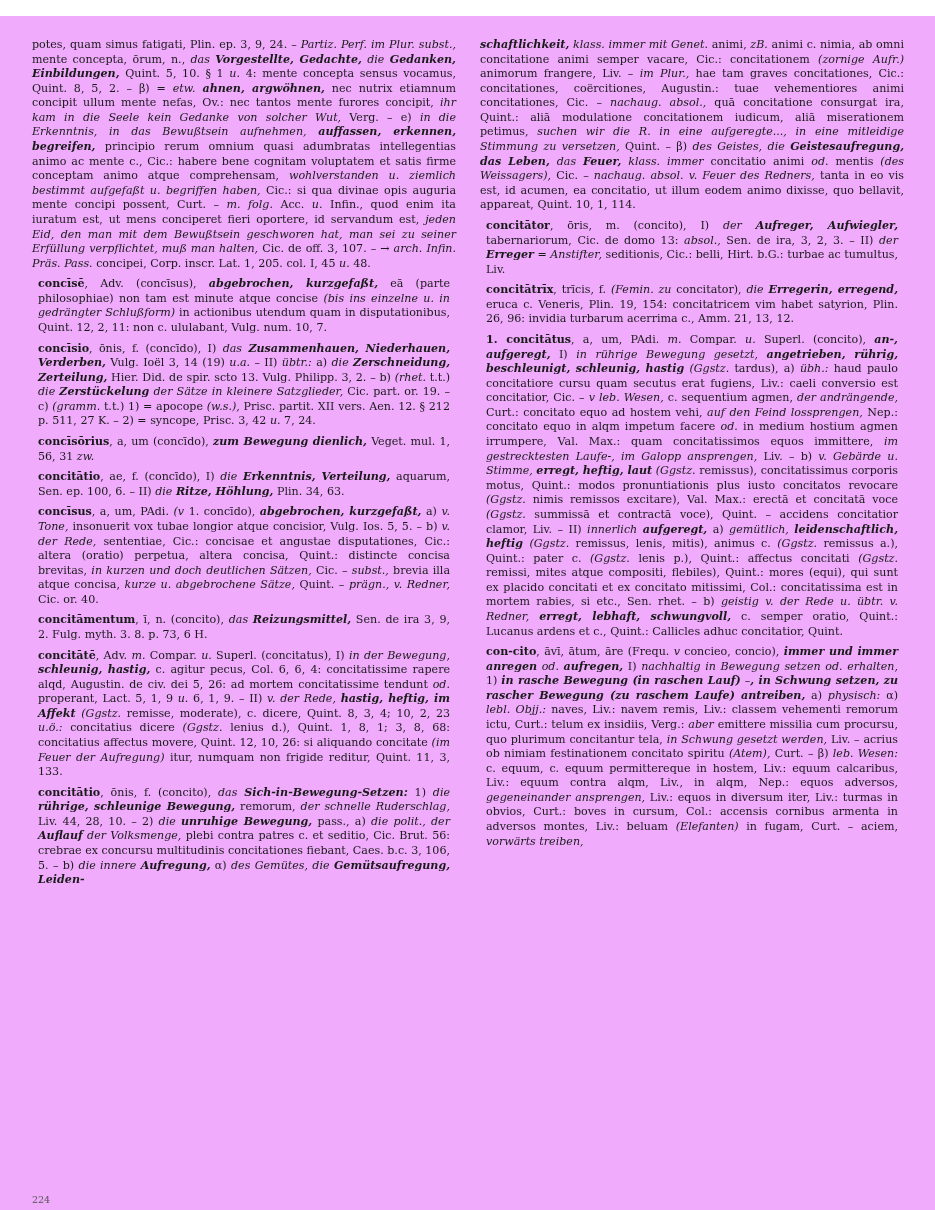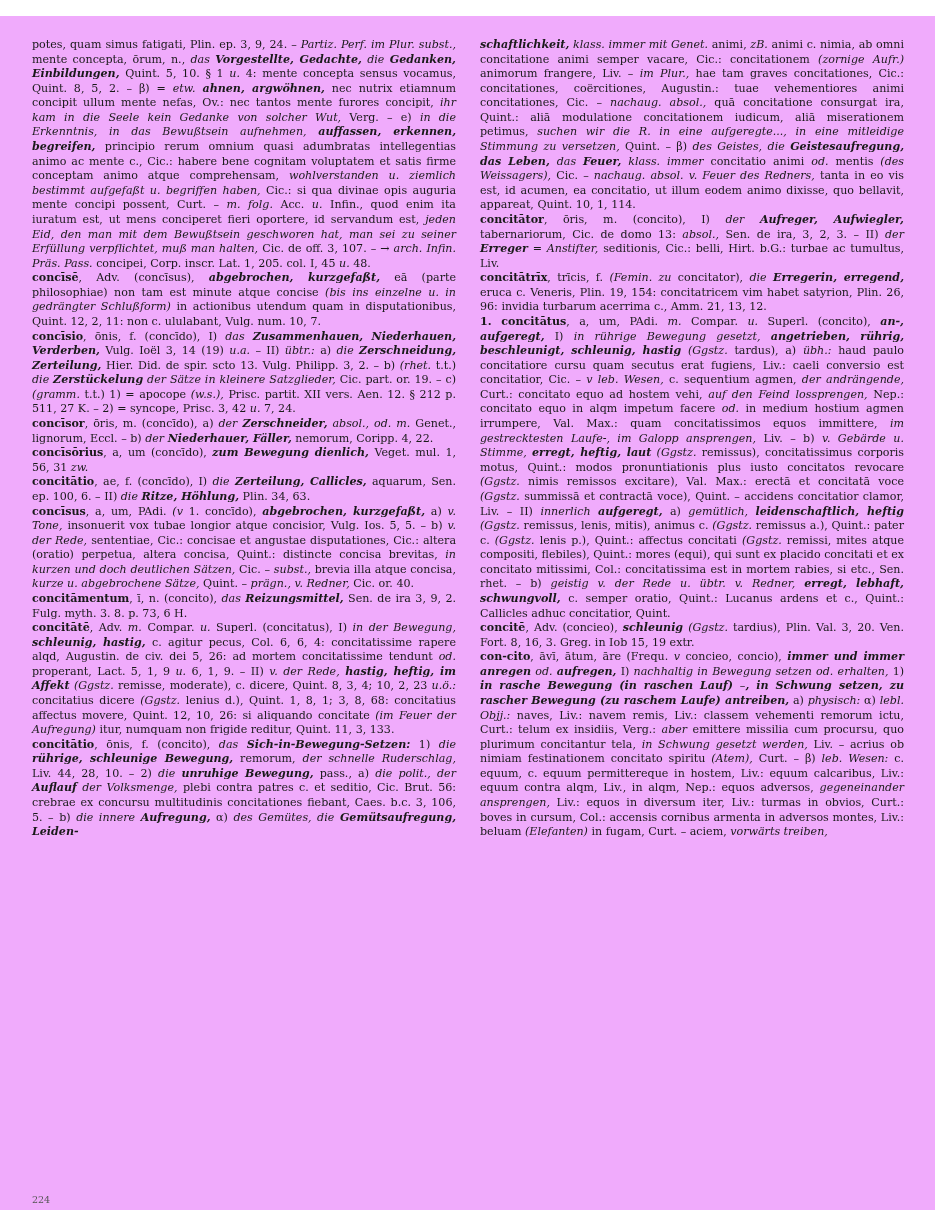--- a/index.html
+++ b/index.html
@@ -33,21 +33,21 @@
   }
   .column {
     width: 424px;
     font-size: 11.1px;
     line-height: 14.58px;
     text-align: justify;
     text-justify: inter-word;
     hyphens: manual;
   }
   .entry {
-    margin: 0;
+    margin: 6px;
     padding: 0;
     text-indent: 0;
   }
   
   .cont {
     margin: 0;
     padding: 0;
   }
   #page-number {
     position: absolute;
@@ -62,34 +62,32 @@
 <body>
 
 <div id="page">
 
   <div id="columns">
 
     <div class="column" id="col-left">
         <p class="cont">potes, quam simus fatigati, Plin. ep. 3, 9, 24. – <i>Partiz. Perf. im Plur. subst.,</i> mente concepta, ōrum, n., <i>das</i> <b><i>Vorgestellte, Gedachte,</i></b> <i>die</i> <b><i>Gedanken, Einbildungen,</i></b> Quint. 5, 10. § 1 <i>u.</i> 4: mente concepta sensus vocamus, Quint. 8, 5, 2. – β) = <i>etw.</i> <b><i>ahnen, argwöhnen,</i></b> nec nutrix etiamnum concipit ullum mente nefas, Ov.: nec tantos mente furores concipit, <i>ihr kam in die Seele kein Gedanke von solcher Wut,</i> Verg. – e) <i>in die Erkenntnis, in das Bewußtsein aufnehmen,</i> <b><i>auffassen, erkennen, begreifen,</i></b> principio rerum omnium quasi adumbratas intellegentias animo ac mente c., Cic.: habere bene cognitam voluptatem et satis firme conceptam animo atque comprehensam, <i>wohlverstanden u. ziemlich bestimmt aufgefaßt u. begriffen haben,</i> Cic.: si qua divinae opis auguria mente concipi possent, Curt. – <i>m. folg.</i> Acc. <i>u.</i> Infin., quod enim ita iuratum est, ut mens conciperet fieri oportere, id servandum est, <i>jeden Eid, den man mit dem Bewußtsein geschworen hat, man sei zu seiner Erfüllung verpflichtet, muß man halten,</i> Cic. de off. 3, 107. – → <i>arch. Infin. Präs. Pass.</i> concipei, Corp. inscr. Lat. 1, 205. col. I, 45 <i>u.</i> 48.</p>
         <p class="entry"><b>concīsē</b>, Adv. (concīsus), <b><i>abgebrochen, kurzgefaßt,</i></b> eā (parte philosophiae) non tam est minute atque concise <i>(bis ins einzelne u. in gedrängter Schlußform)</i> in actionibus utendum quam in disputationibus, Quint. 12, 2, 11: non c. ululabant, Vulg. num. 10, 7.</p>
         <p class="entry"><b>concīsio</b>, ōnis, f. (concīdo), I) <i>das</i> <b><i>Zusammenhauen, Niederhauen, Verderben,</i></b> Vulg. Ioël 3, 14 (19) <i>u.a.</i> – II) <i>übtr.:</i> a) <i>die</i> <b><i>Zerschneidung, Zerteilung,</i></b> Hier. Did. de spir. scto 13. Vulg. Philipp. 3, 2. – b) <i>(rhet.</i> t.t.) <i>die</i> <b><i>Zerstückelung</i></b> <i>der Sätze in kleinere Satzglieder,</i> Cic. part. or. 19. – c) <i>(gramm.</i> t.t.) 1) = apocope <i>(w.s.),</i> Prisc. partit. XII vers. Aen. 12. § 212 p. 511, 27 K. – 2) = syncope, Prisc. 3, 42 <i>u.</i> 7, 24.</p>
-        <p class="entry"><b>concīsor</b>, ōris, m. (concīdo), a) <i>der</i> <b><i>Zerschneider,</i></b> <i>absol., od. m.</i> Genet., lignorum, Eccl. – b) <i>der</i> <b><i>Niederhauer, Fäller,</i></b> nemorum, Coripp. 4, 22.</p>
         <p class="entry"><b>concīsōrius</b>, a, um (concīdo), <b><i>zum Bewegung dienlich,</i></b> Veget. mul. 1, 56, 31 <i>zw.</i></p>
-        <p class="entry"><b>concitātio</b>, ae, f. (concīdo), I) <i>die</i> <b><i>Zerteilung, Callicles,</i></b> aquarum, Sen. ep. 100, 6. – II) <i>die</i> <b><i>Ritze, Höhlung,</i></b> Plin. 34, 63.</p>
+        <p class="entry"><b>concitātio</b>, ae, f. (concīdo), I) <i>die</i> <b><i>Erkenntnis, Verteilung,</i></b> aquarum, Sen. ep. 100, 6. – II) <i>die</i> <b><i>Ritze, Höhlung,</i></b> Plin. 34, 63.</p>
         <p class="entry"><b>concīsus</b>, a, um, PAdi. <i>(v</i> 1. concīdo), <b><i>abgebrochen, kurzgefaßt,</i></b> a) <i>v. Tone,</i> insonuerit vox tubae longior atque concisior, Vulg. Ios. 5, 5. – b) <i>v. der Rede,</i> sententiae, Cic.: concisae et angustae disputationes, Cic.: altera (oratio) perpetua, altera concisa, Quint.: distincte concisa brevitas, <i>in kurzen und doch deutlichen Sätzen,</i> Cic. – <i>subst.,</i> brevia illa atque concisa, <i>kurze u. abgebrochene Sätze,</i> Quint. – <i>prägn., v. Redner,</i> Cic. or. 40.</p>
         <p class="entry"><b>concitāmentum</b>, ī, n. (concito), <i>das</i> <b><i>Reizungsmittel,</i></b> Sen. de ira 3, 9, 2. Fulg. myth. 3. 8. p. 73, 6 H.</p>
         <p class="entry"><b>concitātē</b>, Adv. <i>m.</i> Compar. <i>u.</i> Superl. (concitatus), I) <i>in der Bewegung,</i> <b><i>schleunig, hastig,</i></b> c. agitur pecus, Col. 6, 6, 4: concitatissime rapere alqd, Augustin. de civ. dei 5, 26: ad mortem concitatissime tendunt <i>od.</i> properant, Lact. 5, 1, 9 <i>u.</i> 6, 1, 9. – II) <i>v. der Rede,</i> <b><i>hastig, heftig, im Affekt</i></b> <i>(Ggstz.</i> remisse, moderate), c. dicere, Quint. 8, 3, 4; 10, 2, 23 <i>u.ö.:</i> concitatius dicere <i>(Ggstz.</i> lenius d.), Quint. 1, 8, 1; 3, 8, 68: concitatius affectus movere, Quint. 12, 10, 26: si aliquando concitate <i>(im Feuer der Aufregung)</i> itur, numquam non frigide reditur, Quint. 11, 3, 133.</p>
         <p class="entry"><b>concitātio</b>, ōnis, f. (concito), <i>das</i> <b><i>Sich-in-Bewegung-Setzen:</i></b> 1) <i>die</i> <b><i>rührige, schleunige Bewegung,</i></b> remorum, <i>der schnelle Ruderschlag,</i> Liv. 44, 28, 10. – 2) <i>die</i> <b><i>unruhige Bewegung,</i></b> pass., a) <i>die polit., der</i> <b><i>Auflauf</i></b> <i>der Volksmenge,</i> plebi contra patres c. et seditio, Cic. Brut. 56: crebrae ex concursu multitudinis concitationes fiebant, Caes. b.c. 3, 106, 5. – b) <i>die innere</i> <b><i>Aufregung,</i></b> α) <i>des Gemütes, die</i> <b><i>Gemütsaufregung, Leiden-</i></b></p>
       </div>
     <div class="column" id="col-right">
         <p class="cont"><b><i>schaftlichkeit,</i></b> <i>klass. immer mit Genet.</i> animi, <i>zB.</i> animi c. nimia, ab omni concitatione animi semper vacare, Cic.: concitationem <i>(zornige Aufr.)</i> animorum frangere, Liv. – <i>im Plur.,</i> hae tam graves concitationes, Cic.: concitationes, coërcitiones, Augustin.: tuae vehementiores animi concitationes, Cic. – <i>nachaug. absol.,</i> quā concitatione consurgat ira, Quint.: aliā modulatione concitationem iudicum, aliā miserationem petimus, <i>suchen wir die R. in eine aufgeregte..., in eine mitleidige Stimmung zu versetzen,</i> Quint. – β) <i>des Geistes, die</i> <b><i>Geistesaufregung, das</i></b> <b><i>Leben,</i></b> <i>das</i> <b><i>Feuer,</i></b> <i>klass. immer</i> concitatio animi <i>od.</i> mentis <i>(des Weissagers),</i> Cic. – <i>nachaug. absol. v. Feuer des Redners,</i> tanta in eo vis est, id acumen, ea concitatio, ut illum eodem animo dixisse, quo bellavit, appareat, Quint. 10, 1, 114.</p>
         <p class="entry"><b>concitātor</b>, ōris, m. (concito), I) <i>der</i> <b><i>Aufreger, Aufwiegler,</i></b> tabernariorum, Cic. de domo 13: <i>absol.,</i> Sen. de ira, 3, 2, 3. – II) <i>der</i> <b><i>Erreger</i></b> = <i>Anstifter,</i> seditionis, Cic.: belli, Hirt. b.G.: turbae ac tumultus, Liv.</p>
         <p class="entry"><b>concitātrīx</b>, trīcis, f. <i>(Femin. zu</i> concitator), <i>die</i> <b><i>Erregerin, erregend,</i></b> eruca c. Veneris, Plin. 19, 154: concitatricem vim habet satyrion, Plin. 26, 96: invidia turbarum acerrima c., Amm. 21, 13, 12.</p>
         <p class="entry"><b>1. concitātus</b>, a, um, PAdi. <i>m.</i> Compar. <i>u.</i> Superl. (concito), <b><i>an-, aufgeregt,</i></b> I) <i>in rührige Bewegung gesetzt,</i> <b><i>angetrieben, rührig, beschleunigt, schleunig, hastig</i></b> <i>(Ggstz.</i> tardus), a) <i>übh.:</i> haud paulo concitatiore cursu quam secutus erat fugiens, Liv.: caeli conversio est concitatior, Cic. – <i>v leb. Wesen,</i> c. sequentium agmen, <i>der andrängende,</i> Curt.: concitato equo ad hostem vehi, <i>auf den Feind lossprengen,</i> Nep.: concitato equo in alqm impetum facere <i>od.</i> in medium hostium agmen irrumpere, Val. Max.: quam concitatissimos equos immittere, <i>im gestrecktesten Laufe-, im Galopp ansprengen,</i> Liv. – b) <i>v. Gebärde u. Stimme,</i> <b><i>erregt, heftig, laut</i></b> <i>(Ggstz.</i> remissus), concitatissimus corporis motus, Quint.: modos pronuntiationis plus iusto concitatos revocare <i>(Ggstz.</i> nimis remissos excitare), Val. Max.: erectā et concitatā voce <i>(Ggstz.</i> summissā et contractā voce), Quint. – accidens concitatior clamor, Liv. – II) <i>innerlich</i> <b><i>aufgeregt,</i></b> a) <i>gemütlich,</i> <b><i>leidenschaftlich, heftig</i></b> <i>(Ggstz.</i> remissus, lenis, mitis), animus c. <i>(Ggstz.</i> remissus a.), Quint.: pater c. <i>(Ggstz.</i> lenis p.), Quint.: affectus concitati <i>(Ggstz.</i> remissi, mites atque compositi, flebiles), Quint.: mores (equi), qui sunt ex placido concitati et ex concitato mitissimi, Col.: concitatissima est in mortem rabies, si etc., Sen. rhet. – b) <i>geistig v. der Rede u. übtr. v. Redner,</i> <b><i>erregt, lebhaft, schwungvoll,</i></b> c. semper oratio, Quint.: Lucanus ardens et c., Quint.: Callicles adhuc concitatior, Quint.</p>
-        <p class="entry"><b>concitē</b>, Adv. (concieo), <b><i>schleunig</i></b> <i>(Ggstz.</i> tardius), Plin. Val. 3, 20. Ven. Fort. 8, 16, 3. Greg. in Iob 15, 19 extr.</p>
         <p class="entry"><b>con-cito</b>, āvī, ātum, āre (Frequ. <i>v</i> concieo, concio), <b><i>immer und immer anregen</i></b> <i>od.</i> <b><i>aufregen,</i></b> I) <i>nachhaltig in Bewegung setzen od. erhalten,</i> 1) <b><i>in rasche Bewegung (in raschen Lauf)</i></b> –<b><i>, in Schwung setzen, zu rascher Bewegung (zu raschem Laufe) antreiben,</i></b> a) <i>physisch:</i> α) <i>lebl. Objj.:</i> naves, Liv.: navem remis, Liv.: classem vehementi remorum ictu, Curt.: telum ex insidiis, Verg.: <i>aber</i> emittere missilia cum procursu, quo plurimum concitantur tela, <i>in Schwung gesetzt werden,</i> Liv. – acrius ob nimiam festinationem concitato spiritu <i>(Atem),</i> Curt. – β) <i>leb. Wesen:</i> c. equum, c. equum permittereque in hostem, Liv.: equum calcaribus, Liv.: equum contra alqm, Liv., in alqm, Nep.: equos adversos, <i>gegeneinander ansprengen,</i> Liv.: equos in diversum iter, Liv.: turmas in obvios, Curt.: boves in cursum, Col.: accensis cornibus armenta in adversos montes, Liv.: beluam <i>(Elefanten)</i> in fugam, Curt. – aciem, <i>vorwärts treiben,</i></p>
       </div>
 
   </div>
 
   <div id="page-number">224</div>
 
 </div>
 
 </body></html>

